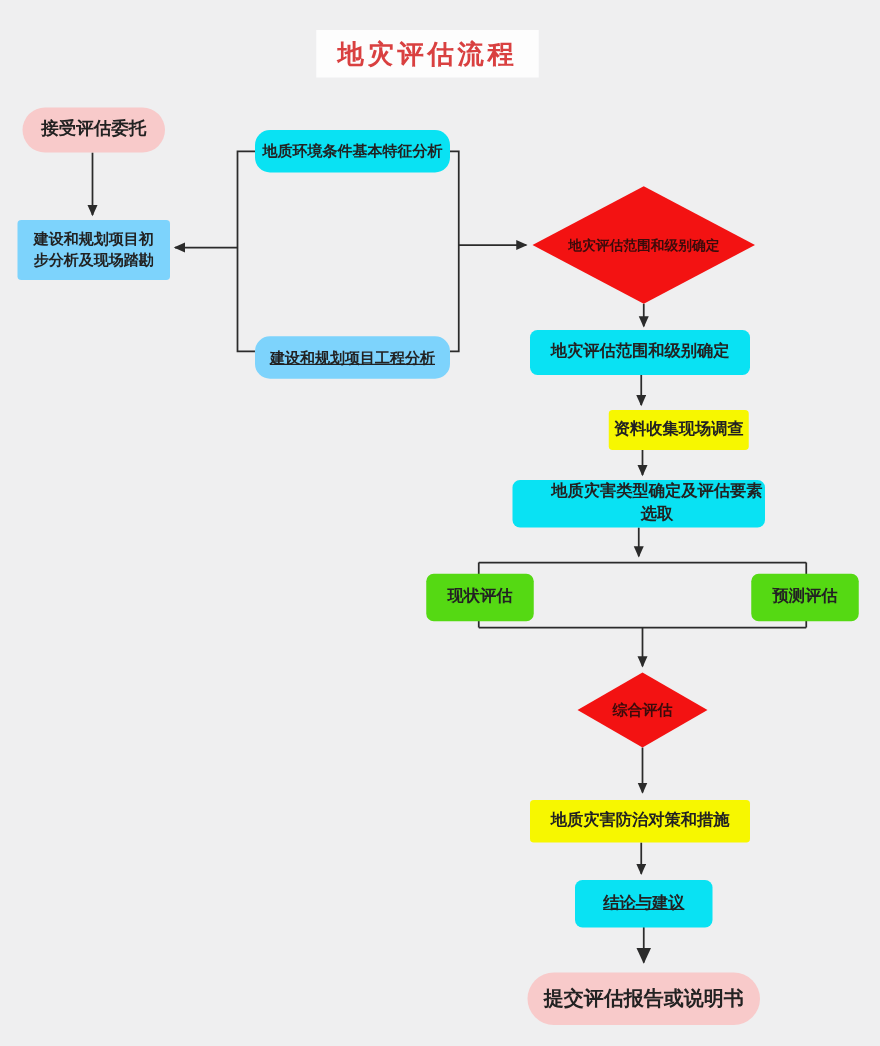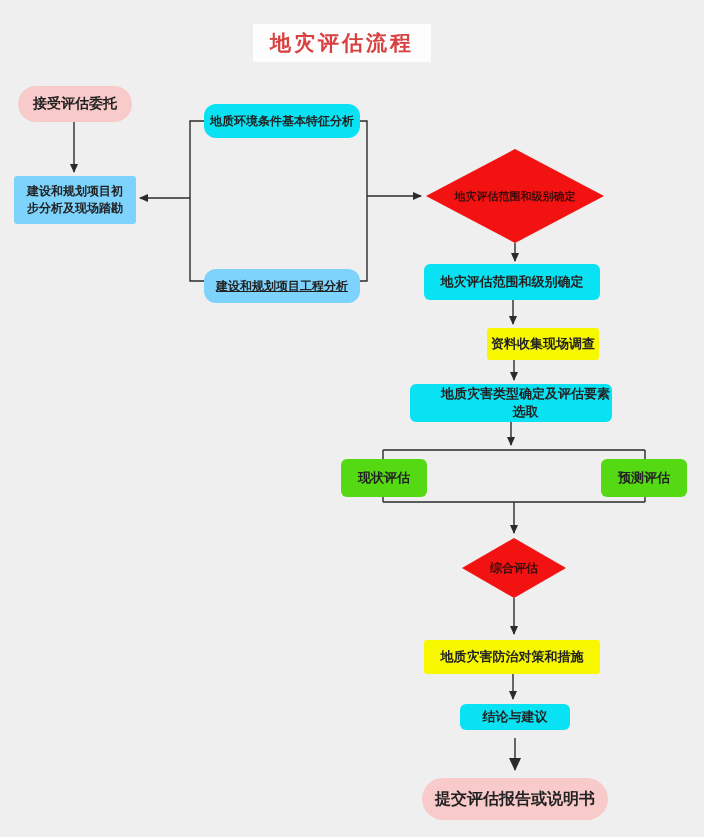--- a/index.html
+++ b/index.html
@@ -57,21 +57,21 @@
   #n-start        { left: 18px;  top: 86px;  width: 114px; height: 36px; font-size: 14px; }
   #n-initial      { left: 14px;  top: 176px; width: 122px; height: 48px; font-size: 12px; padding: 4px 10px; }
   #n-geoenv       { left: 204px; top: 104px; width: 156px; height: 34px; font-size: 12px; }
   #n-projeng      { left: 204px; top: 269px; width: 156px; height: 34px; font-size: 12px; }
   #n-outline      { left: 424px; top: 264px; width: 176px; height: 36px; font-size: 13px; }
   #n-datacol      { left: 447px; top: 328px; width: 112px; height: 32px; font-size: 13px; margin-left: 40px; }
   #n-hazard       { left: 410px; top: 384px; width: 202px; height: 38px; font-size: 13px; }
   #n-current      { left: 341px; top: 459px; width: 86px;  height: 38px; font-size: 13px; }
   #n-predict      { left: 601px; top: 459px; width: 86px;  height: 38px; font-size: 13px; }
   #n-prevent      { left: 424px; top: 640px; width: 176px; height: 34px; font-size: 13px; }
-  #n-conclusion   { left: 460px; top: 704px; width: 110px; height: 26px; font-size: 13px; }
+  #n-conclusion   { left: 460px; top: 704px; width: 110px; height: 38px; font-size: 13px; text-decoration: underline; }
   #n-final        { left: 422px; top: 778px; width: 186px; height: 42px; font-size: 16px; border-radius: 21px; }
   #lbl-diamond1   { left: 430px; top: 186px; width: 170px; height: 20px; font-size: 11px; }
   #lbl-diamond2   { left: 464px; top: 558px; width: 100px; height: 20px; font-size: 12px; }
 </style>
 </head>
 <body>
 
 <div id="canvas" style="background-color: rgb(239, 239, 240);">
 
   <svg id="connector-layer" viewBox="0 0 704 837" xmlns="http://www.w3.org/2000/svg">

